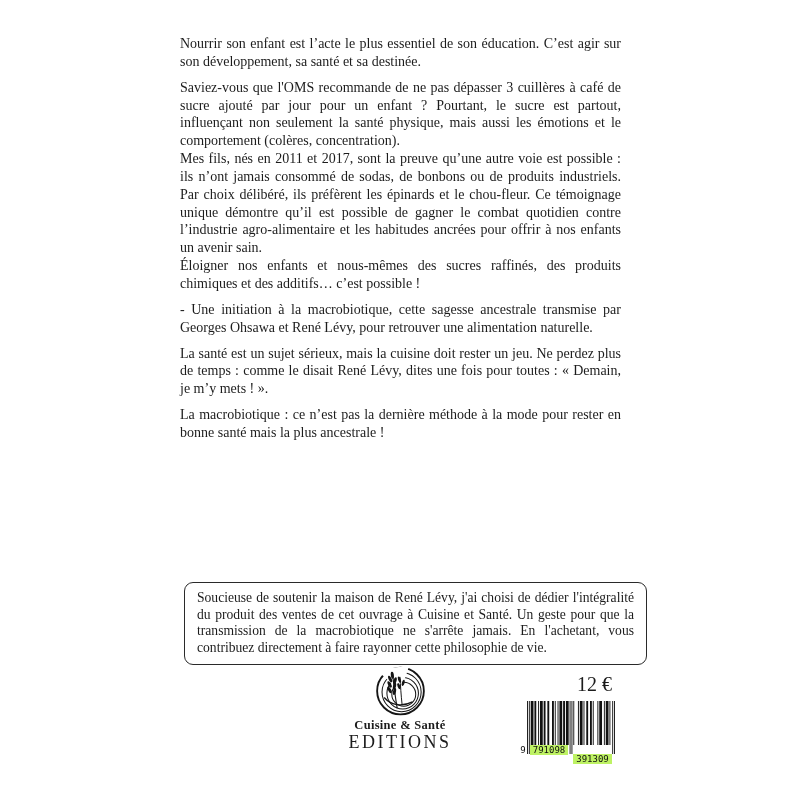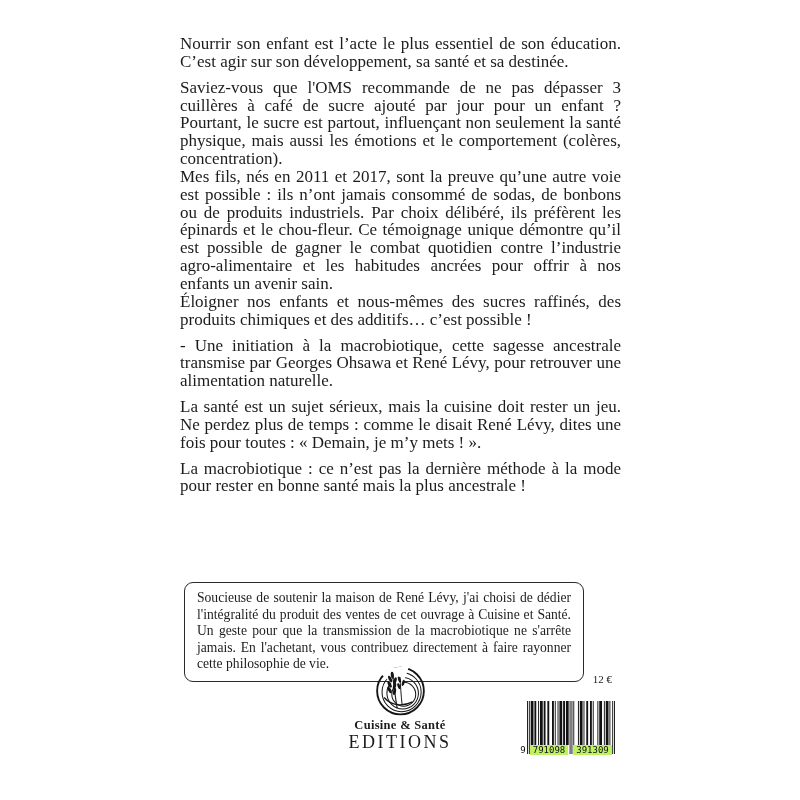--- a/index.html
+++ b/index.html
@@ -10,28 +10,28 @@
     font-family: "Liberation Serif", serif;
     position: relative;
     overflow: hidden;
   }
   .text-col {
     position: absolute;
     left: 180px; top: 35px; width: 441px;
   }
   .text-col p {
     margin: 0 0 8px 0;
-    font-size: 17px;
+    font-size: 14px;
     line-height: 17.85px;
     text-align: justify;
   }
   .text-col p.nogap { margin-bottom: 0; }
   .note-box {
     position: absolute;
-    left: 184px; top: 582px; width: 400px;
+    left: 184px; top: 582px; width: 463px;
     box-sizing: border-box;
     border: 1.4px solid #2a2a2a;
     border-radius: 9px;
     padding: 7px 12px 8px 12px;
   }
   .note-box p {
     margin: 0;
     font-size: 13.6px;
     line-height: 16.6px;
     text-align: justify;
@@ -52,41 +52,41 @@
   .pub-editions {
     font-size: 18px;
     letter-spacing: 2.5px;
     margin-top: -1px;
     white-space: nowrap;
   }
   .price {
     position: absolute;
     left: 548px; top: 673px; width: 64px;
     text-align: right;
-    font-size: 11px;
+    font-size: 20px;
   }
   .barcode {
     position: absolute;
     left: 521px; top: 701px; width: 96px; height: 57px;
   }
   .barcode svg { position: absolute; left: 6px; top: 0; fill: #111; }
   .bc-digit {
     position: absolute;
     top: 44px;
     height: 10px;
     font-family: "DejaVu Sans Mono", monospace;
     font-size: 9px;
     line-height: 10px;
     color: #111;
     text-align: center;
     background: #bef264;
   }
   .bc-first { left: -2px; width: 8px; background: transparent; }
   .bc-left  { left: 9px;  width: 38px; }
-  .bc-right { left: 52px; width: 39px; }
+  .bc-right { left: 52px; width: 39px; margin-top: 9px; }
 </style>
 </head>
 <body>
 
 <div class="text-col">
   <p>Nourrir son enfant est l’acte le plus essentiel de son éducation. C’est agir sur son développement, sa santé et sa destinée.</p>
   <p class="nogap">Saviez-vous que l'OMS recommande de ne pas dépasser 3 cuillères à café de sucre ajouté par jour pour un enfant ? Pourtant, le sucre est partout, influençant non seulement la santé physique, mais aussi les émotions et le comportement (colères, concentration).</p>
   <p class="nogap">Mes fils, nés en 2011 et 2017, sont la preuve qu’une autre voie est possible : ils n’ont jamais consommé de sodas, de bonbons ou de produits industriels. Par choix délibéré, ils préfèrent les épinards et le chou-fleur. Ce témoignage unique démontre qu’il est possible de gagner le combat quotidien contre l’industrie agro-alimentaire et les habitudes ancrées pour offrir à nos enfants un avenir sain.</p>
   <p>Éloigner nos enfants et nous-mêmes des sucres raffinés, des produits chimiques et des additifs… c’est possible !</p>
   <p>- Une initiation à la macrobiotique, cette sagesse ancestrale transmise par Georges Ohsawa et René Lévy, pour retrouver une alimentation naturelle.</p>

